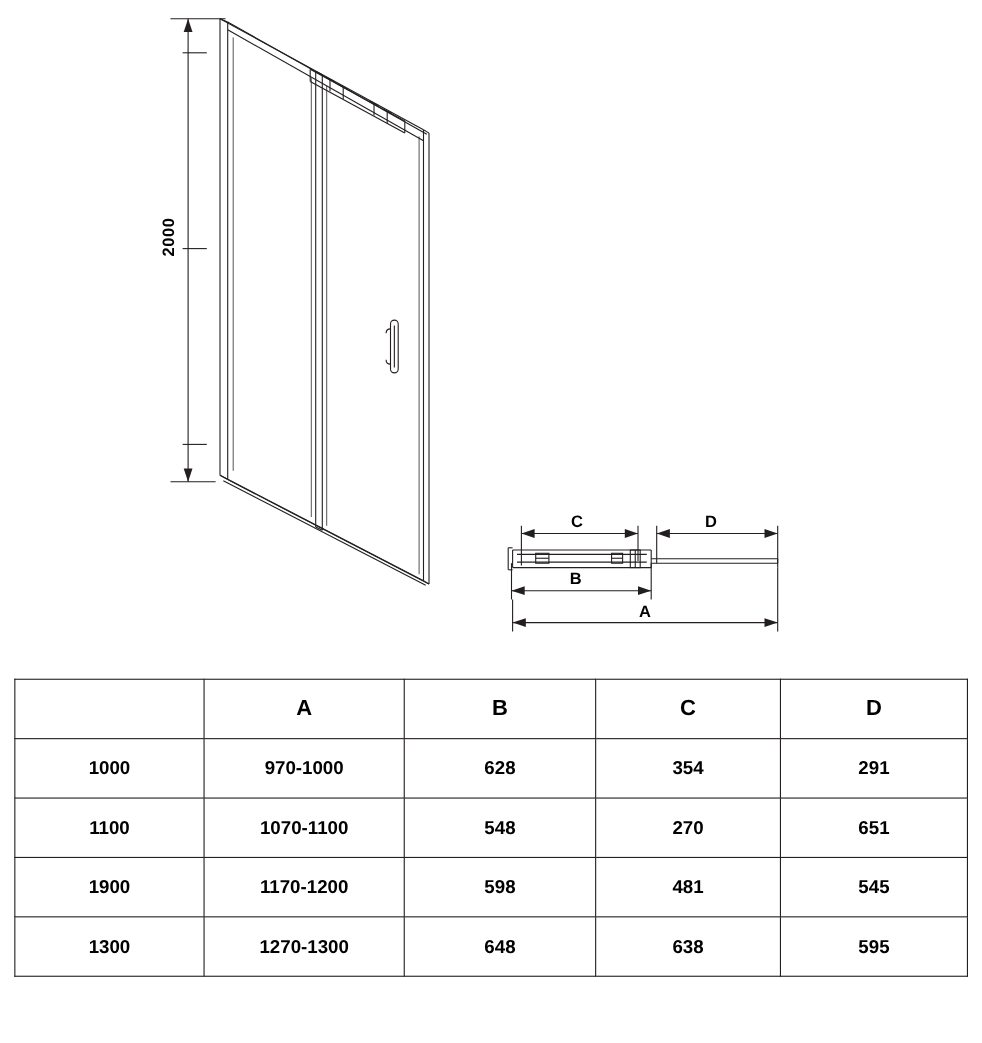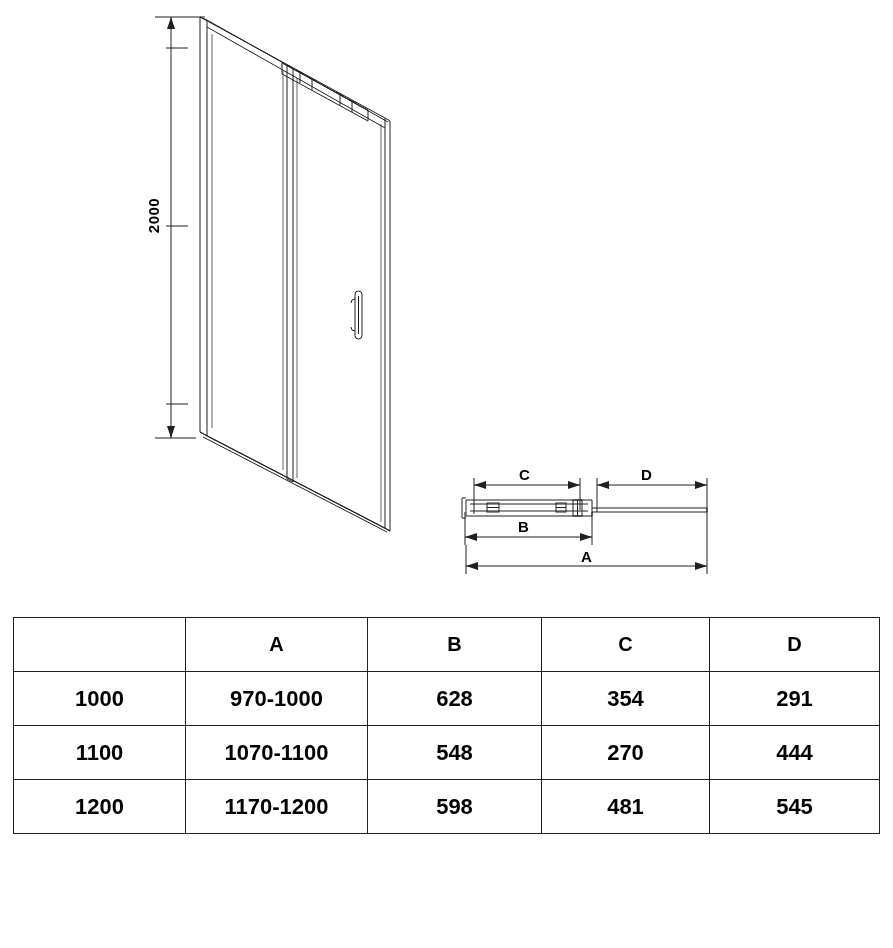--- a/index.html
+++ b/index.html
@@ -62,21 +62,21 @@
   table {
     border-collapse: collapse;
     width: 866px;
     table-layout: fixed;
   }
   td, th {
     border: 1px solid #231f20;
     height: 53px;
     text-align: center;
     vertical-align: middle;
-    font-size: 22px;
+    font-size: 17px;
     font-weight: bold;
     font-family: "Liberation Sans", sans-serif;
     color: #000;
     padding: 0;
   }
   col.c0 { width: 172px; }
   col.c1 { width: 182px; }
   col.c2 { width: 174px; }
   col.c3 { width: 168px; }
   col.c4 { width: 170px; }
@@ -248,26 +248,33 @@
           <td>970-1000</td>
           <td>628</td>
           <td>354</td>
           <td>291</td>
         </tr>
         <tr>
           <td>1100</td>
           <td>1070-1100</td>
           <td>548</td>
           <td>270</td>
-          <td>444</td>
-        </tr>
-        <tr>
-          <td>1200</td>
+          <td>651</td>
+        </tr>
+        <tr>
+          <td>1900</td>
           <td>1170-1200</td>
           <td>598</td>
           <td>481</td>
           <td>545</td>
         </tr>
+        <tr>
+          <td>1300</td>
+          <td>1270-1300</td>
+          <td>648</td>
+          <td>638</td>
+          <td>595</td>
+        </tr>
       </tbody>
     </table>
   </div>
 
 </div>
 
 </body></html>

